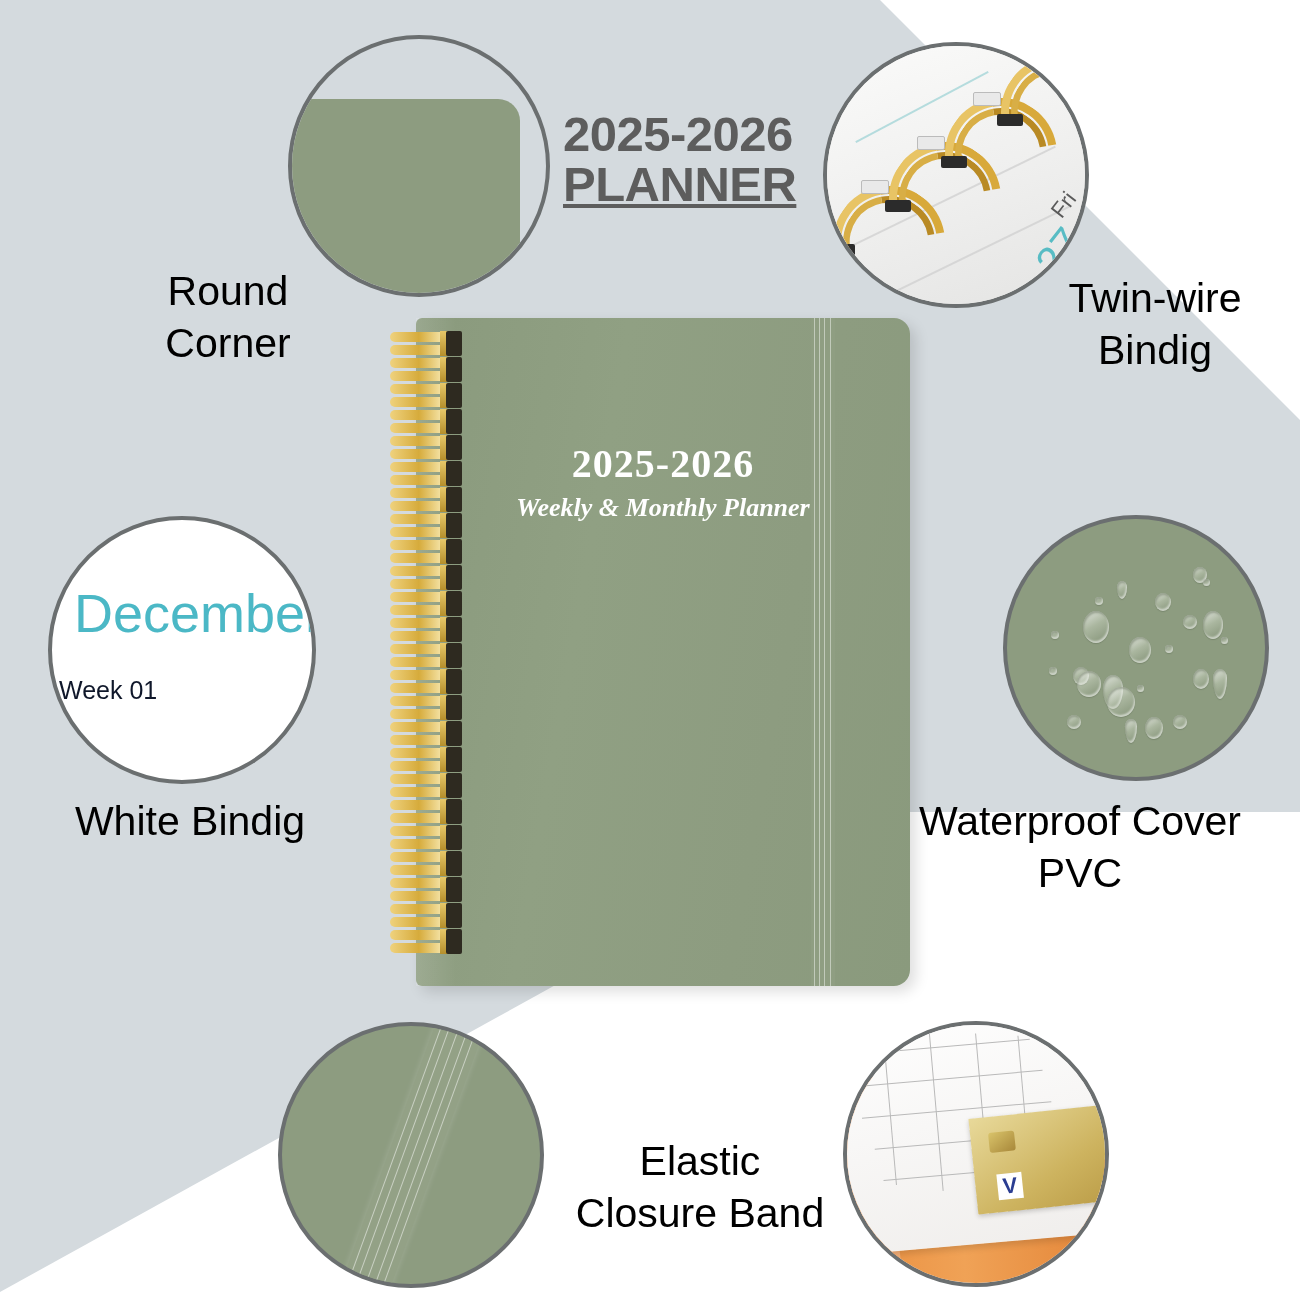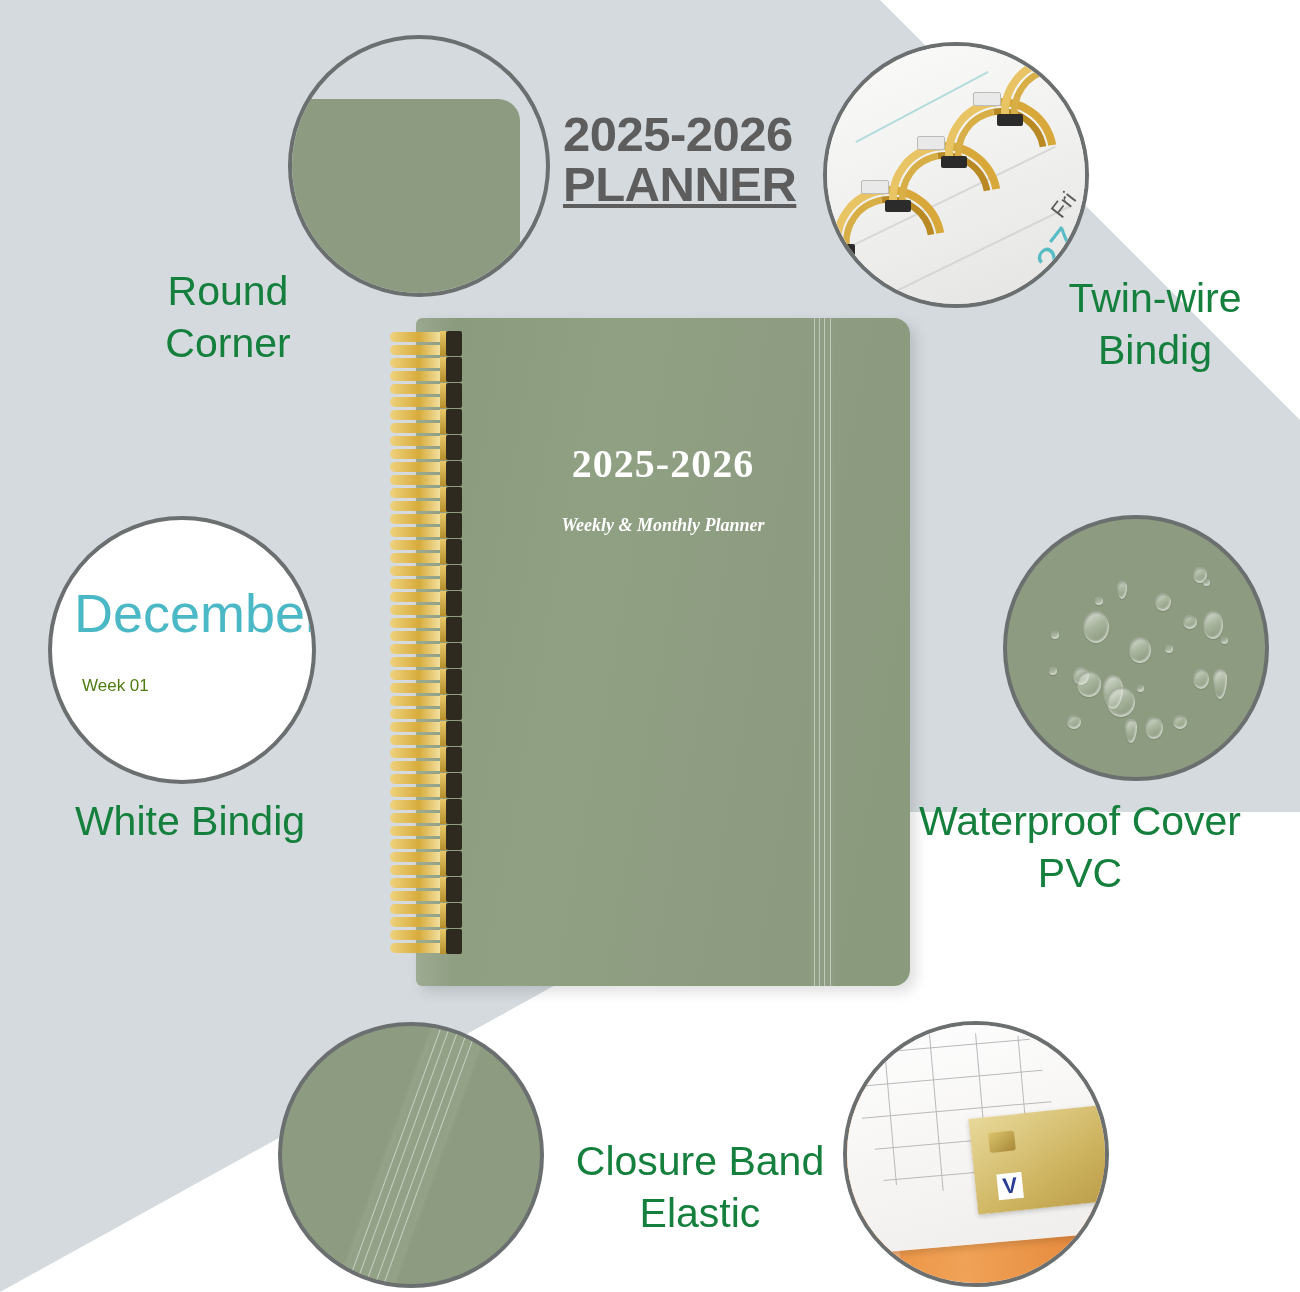--- a/index.html
+++ b/index.html
@@ -28,21 +28,21 @@
   
   .headline{
     position:absolute;left:563px;top:110px;width:420px;
     color:#5d5d5d;font-weight:bold;font-size:49px;line-height:1.02;
     letter-spacing:-0.5px;
   }
   .headline .l2{display:block;text-decoration:underline;}
 
   
   .label{
-    position:absolute;color:#15803d;font-size:41px;line-height:1.28;
+    position:absolute;color:#000000;font-size:41px;line-height:1.28;
     text-align:center;white-space:nowrap;
   }
 
   
   .circle{
     position:absolute;border-radius:50%;overflow:hidden;
     border:4px solid #6b6f70;box-sizing:border-box;
   }
 
   
@@ -78,21 +78,21 @@
     transform:rotate(-52deg);
   }
 
   
   #c-paper{left:48px;top:516px;width:268px;height:268px;background:#ffffff;}
   #c-paper .month{
     position:absolute;left:22px;top:62px;color:#4bb8c6;font-size:54px;
     white-space:nowrap;
   }
   #c-paper .week{
-    position:absolute;left:30px;top:156px;color:#4d7c0f;font-size:17px;
+    position:absolute;left:7px;top:156px;color:#0f172a;font-size:25px;
   }
 
   
   #c-pvc{left:1003px;top:515px;width:266px;height:266px;background:#8d9c80;}
   .drop{
     position:absolute;border-radius:50% 50% 50% 50%;
     background:linear-gradient(150deg,rgba(255,255,255,.75),rgba(225,232,218,.35) 45%,rgba(120,135,108,.5));
     box-shadow:inset -1px -2px 2px rgba(255,255,255,.55),
                inset 1px 2px 2px rgba(90,104,80,.45),
                0 1px 1px rgba(80,92,70,.3);
@@ -157,21 +157,21 @@
   .cover-elastic{
     position:absolute;right:75px;top:0;width:24px;height:100%;
     background:#8f9e82;
   }
   .cover-elastic i{position:absolute;top:0;bottom:0;width:1px;background:rgba(255,255,255,.45);}
   .cover-title{
     position:absolute;left:0;right:0;top:122px;text-align:center;
     color:#ffffff;font-family:"Liberation Serif",serif;
   }
   .cover-title .years{font-size:40px;font-weight:bold;letter-spacing:1px;}
-  .cover-title .sub{font-size:18px;font-style:italic;font-weight:bold;margin-top:28px;text-align:center;}
+  .cover-title .sub{font-size:26px;font-style:italic;font-weight:bold;margin-top:6px;text-align:center;}
 
   
   .spiral{position:absolute;left:0;top:14px;width:80px;height:640px;}
   .coil{
     position:absolute;left:0;width:72px;height:26px;
   }
   .coil .ring{
     position:absolute;left:0;top:0;width:72px;height:10px;border-radius:6px;
     background:linear-gradient(90deg,#efd27e,#d6ab3b 40%,#f3e0a0 70%,#c79a2c);
   }
@@ -286,22 +286,22 @@
 <div class="circle" id="c-elastic">
   <div class="elastic-band">
     <i style="left:6px;"></i>
       <i style="left:14px;"></i>
       <i style="left:23px;"></i>
     <i style="left:32px;"></i>
       <i style="left:40px;"></i>
   </div>
 </div>
 <div class="label" style="left:520px;top:1135px;width:360px;">
+  <div>Elastic</div>
   <div>Closure Band</div>
-  <div>Elastic</div>
 </div>
 
 <div class="circle" id="c-pocket">
   <div class="pocket-wood"></div>
   <div class="pocket-orange-edge"></div>
   <div class="pocket-page">
     <div class="map-line" style="left:40px;top:40px;width:170px;"></div>
     <div class="map-line" style="left:40px;top:72px;width:180px;"></div>
     <div class="map-line" style="left:36px;top:104px;width:190px;"></div>
     <div class="map-line" style="left:46px;top:136px;width:160px;"></div>

